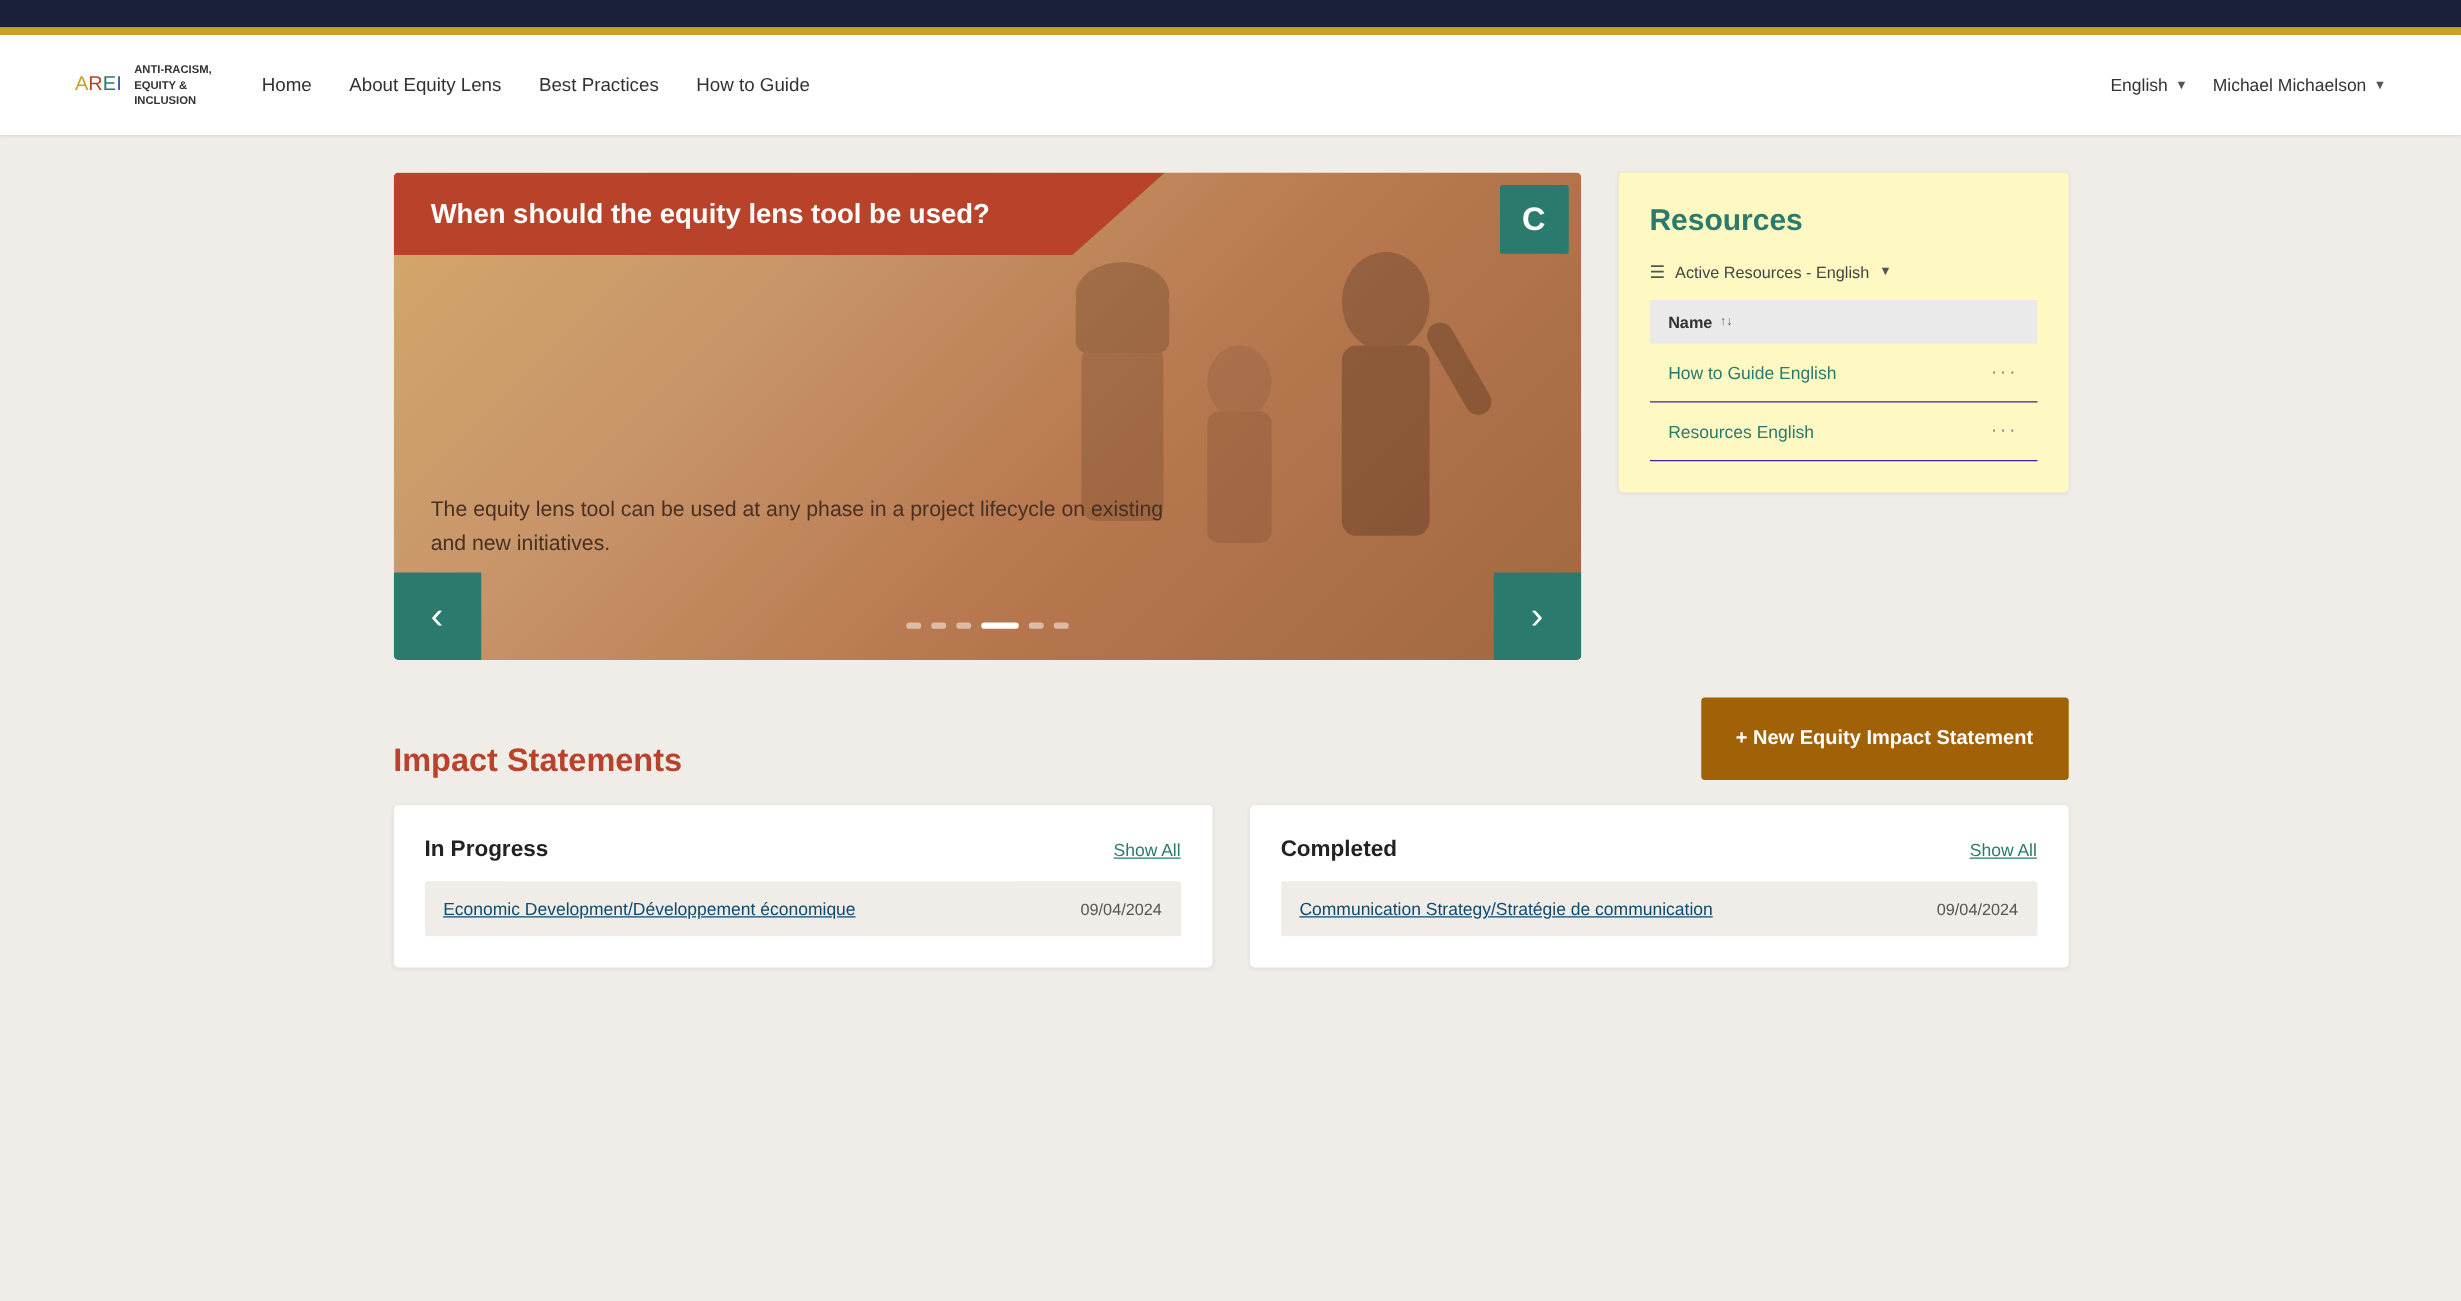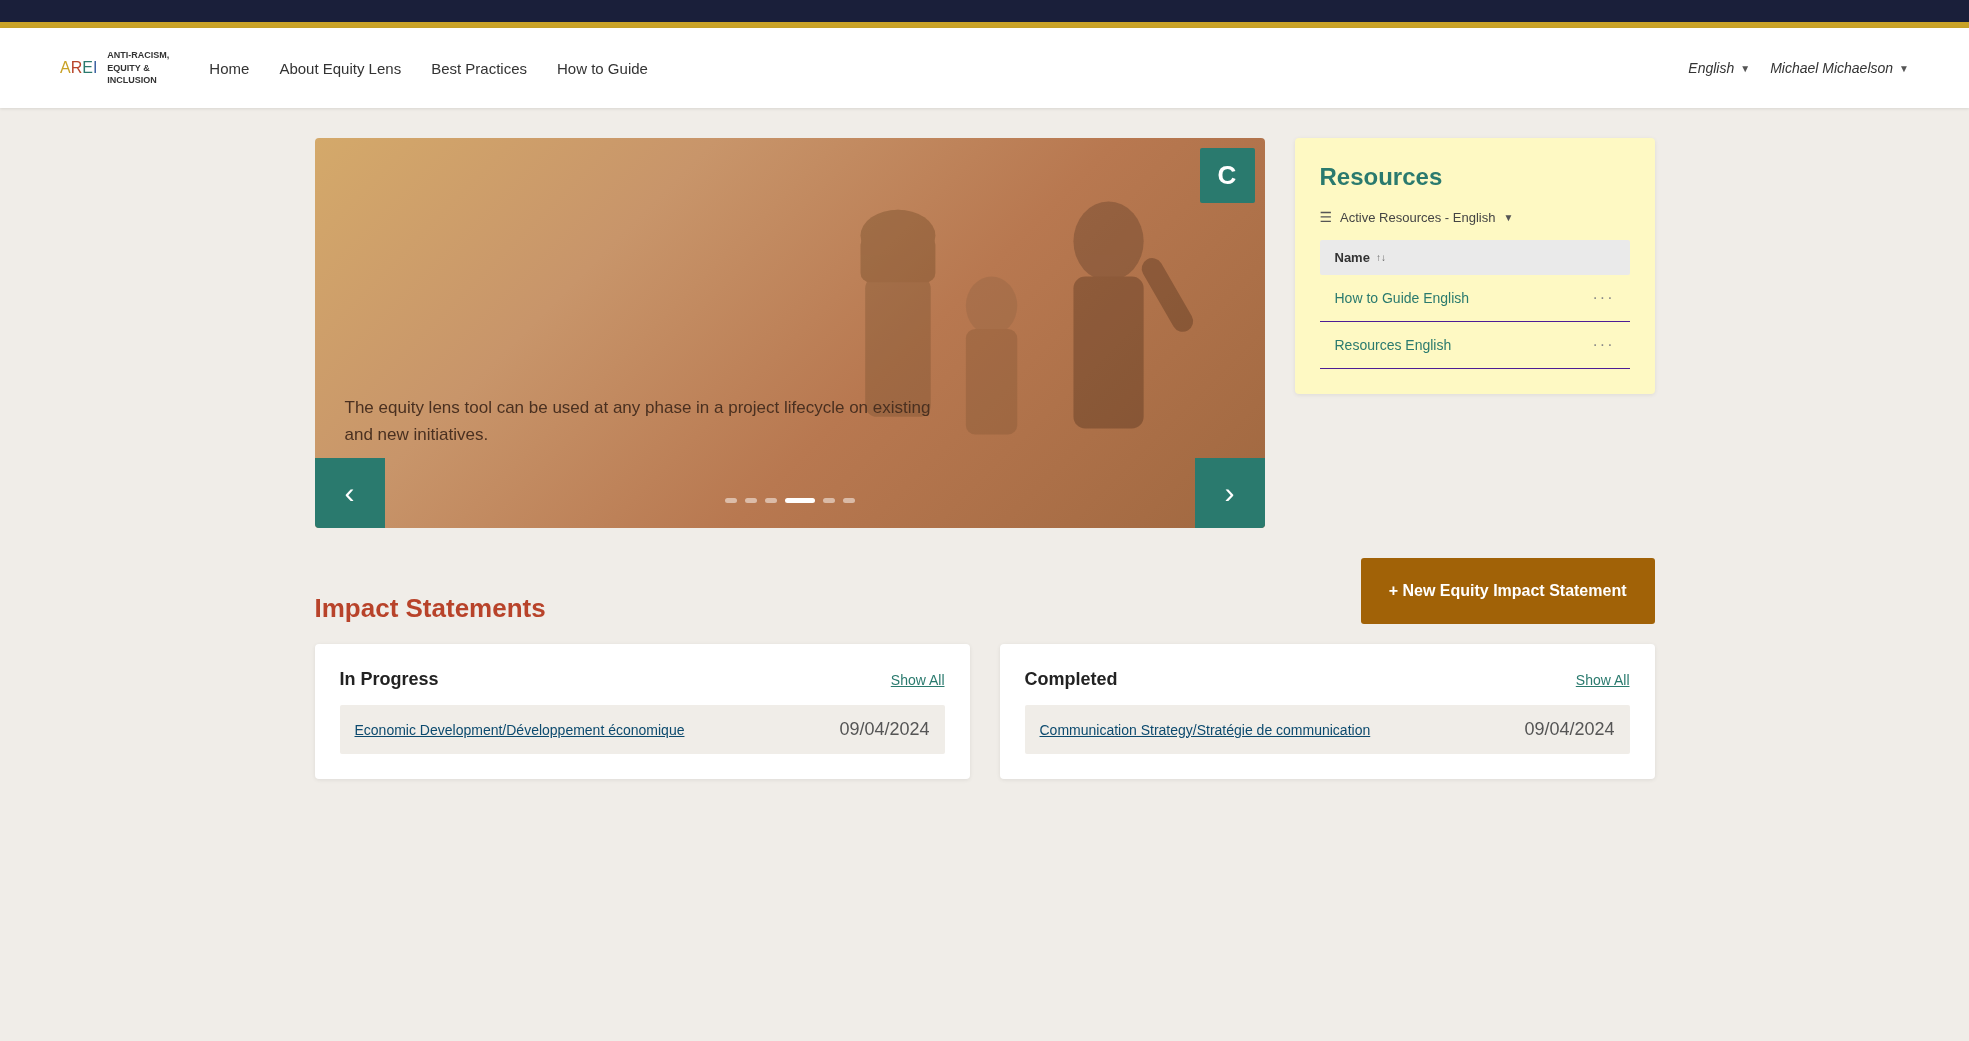--- a/index.html
+++ b/index.html
@@ -64,21 +64,20 @@
       text-decoration: none;
       color: #333;
       font-size: 15px;
       font-weight: 500;
     }
 
     .header-right {
       display: flex;
       align-items: flex-start;
       gap: 20px;
-      font-style: italic;
     }
 
     .lang-select, .user-select {
       display: flex;
       align-items: center;
       gap: 6px;
       font-size: 14px;
       color: #333;
       cursor: pointer;
     }
@@ -352,21 +351,21 @@
 
     .card-item-link {
       color: #0c4a6e;
       font-size: 14px;
       text-decoration: underline;
       cursor: pointer;
     }
 
     .card-item-date {
       color: #555;
-      font-size: 18px;
+      font-size: 13px;
     }
 
     
     .people-svg {
       position: absolute;
       right: 0;
       bottom: 0;
       width: 55%;
       height: 90%;
       opacity: 0.3;
@@ -424,20 +423,23 @@
 
         <ellipse cx="190" cy="110" rx="22" ry="25" fill="#8a6040"></ellipse>
         <rect x="168" y="130" width="44" height="90" rx="8" fill="#7a5030"></rect>
 
         <ellipse cx="290" cy="55" rx="30" ry="34" fill="#4a3020"></ellipse>
         <rect x="260" y="85" width="60" height="130" rx="10" fill="#3a2010"></rect>
 
         <rect x="315" y="75" width="18" height="70" rx="9" transform="rotate(-30 315 75)" fill="#3a2010"></rect>
       </svg>
 
+      <div class="carousel-header">
+        <span class="carousel-header-text">When should the equity lens tool be used?</span>
+      </div>
 
       <div class="carousel-icon">
         <span>C</span>
       </div>
 
       <div class="carousel-body">
         <p class="carousel-body-text">The equity lens tool can be used at any phase in a project lifecycle on existing and new initiatives.</p>
       </div>
 
       <div class="carousel-dots">

